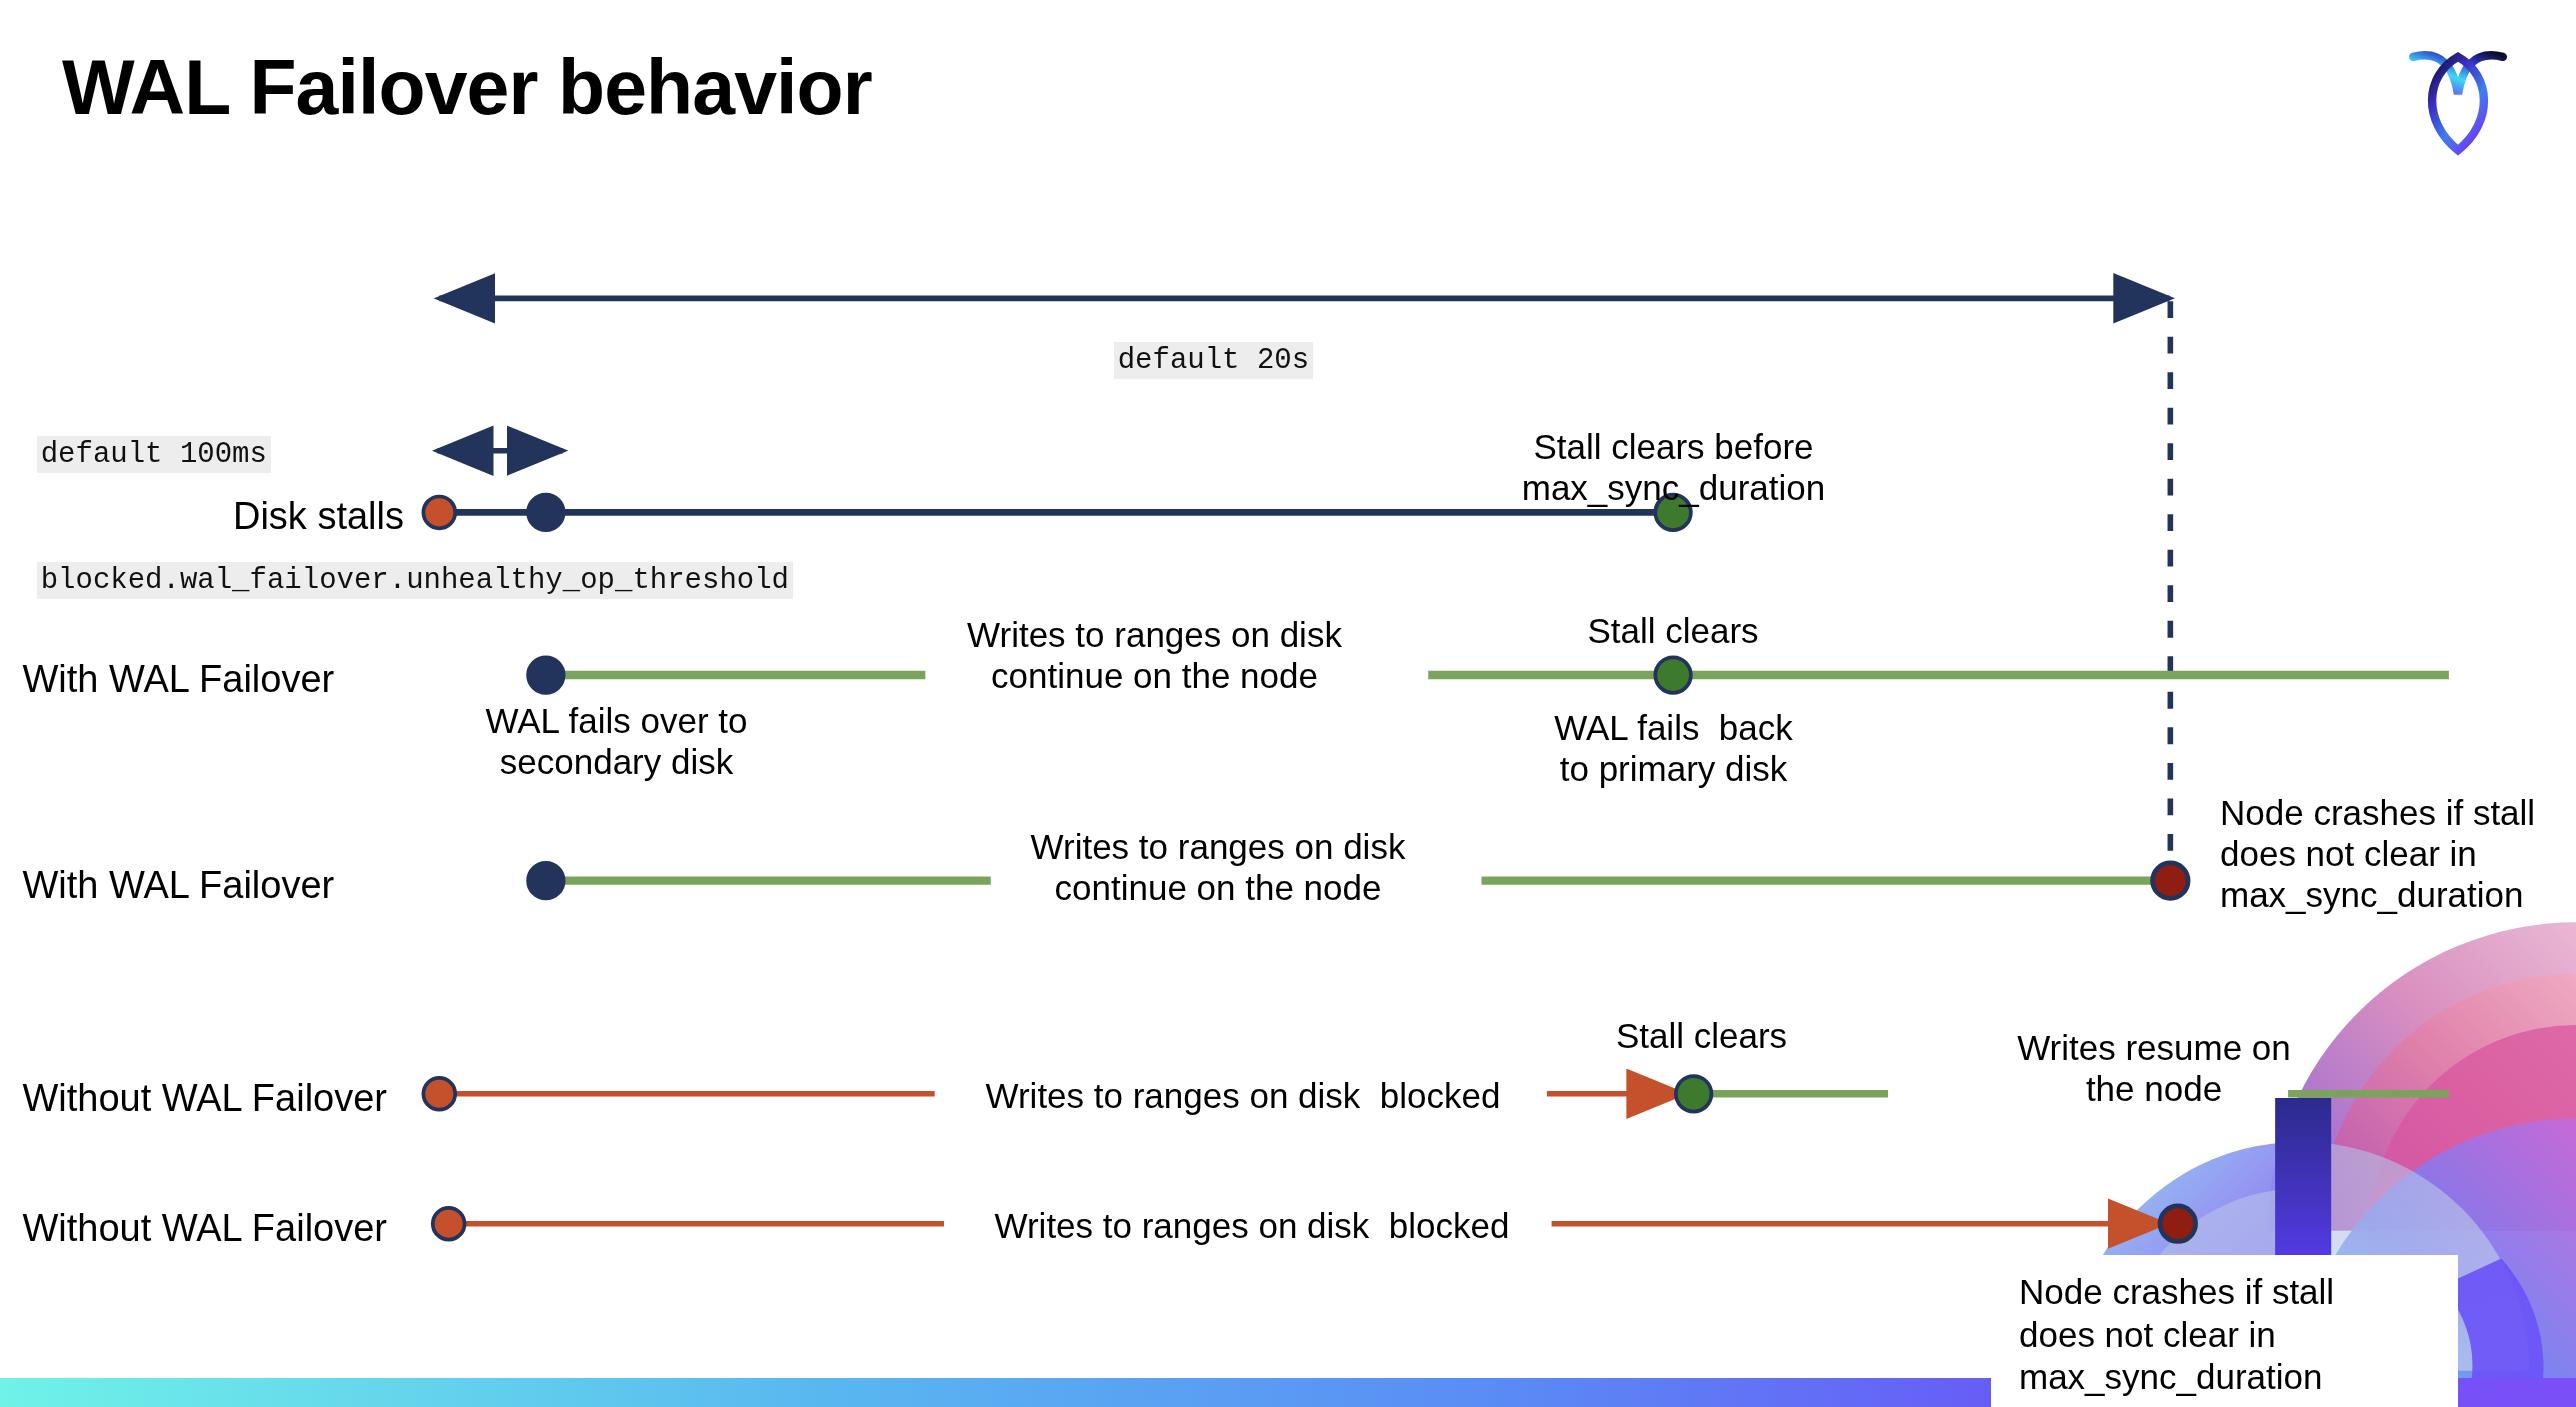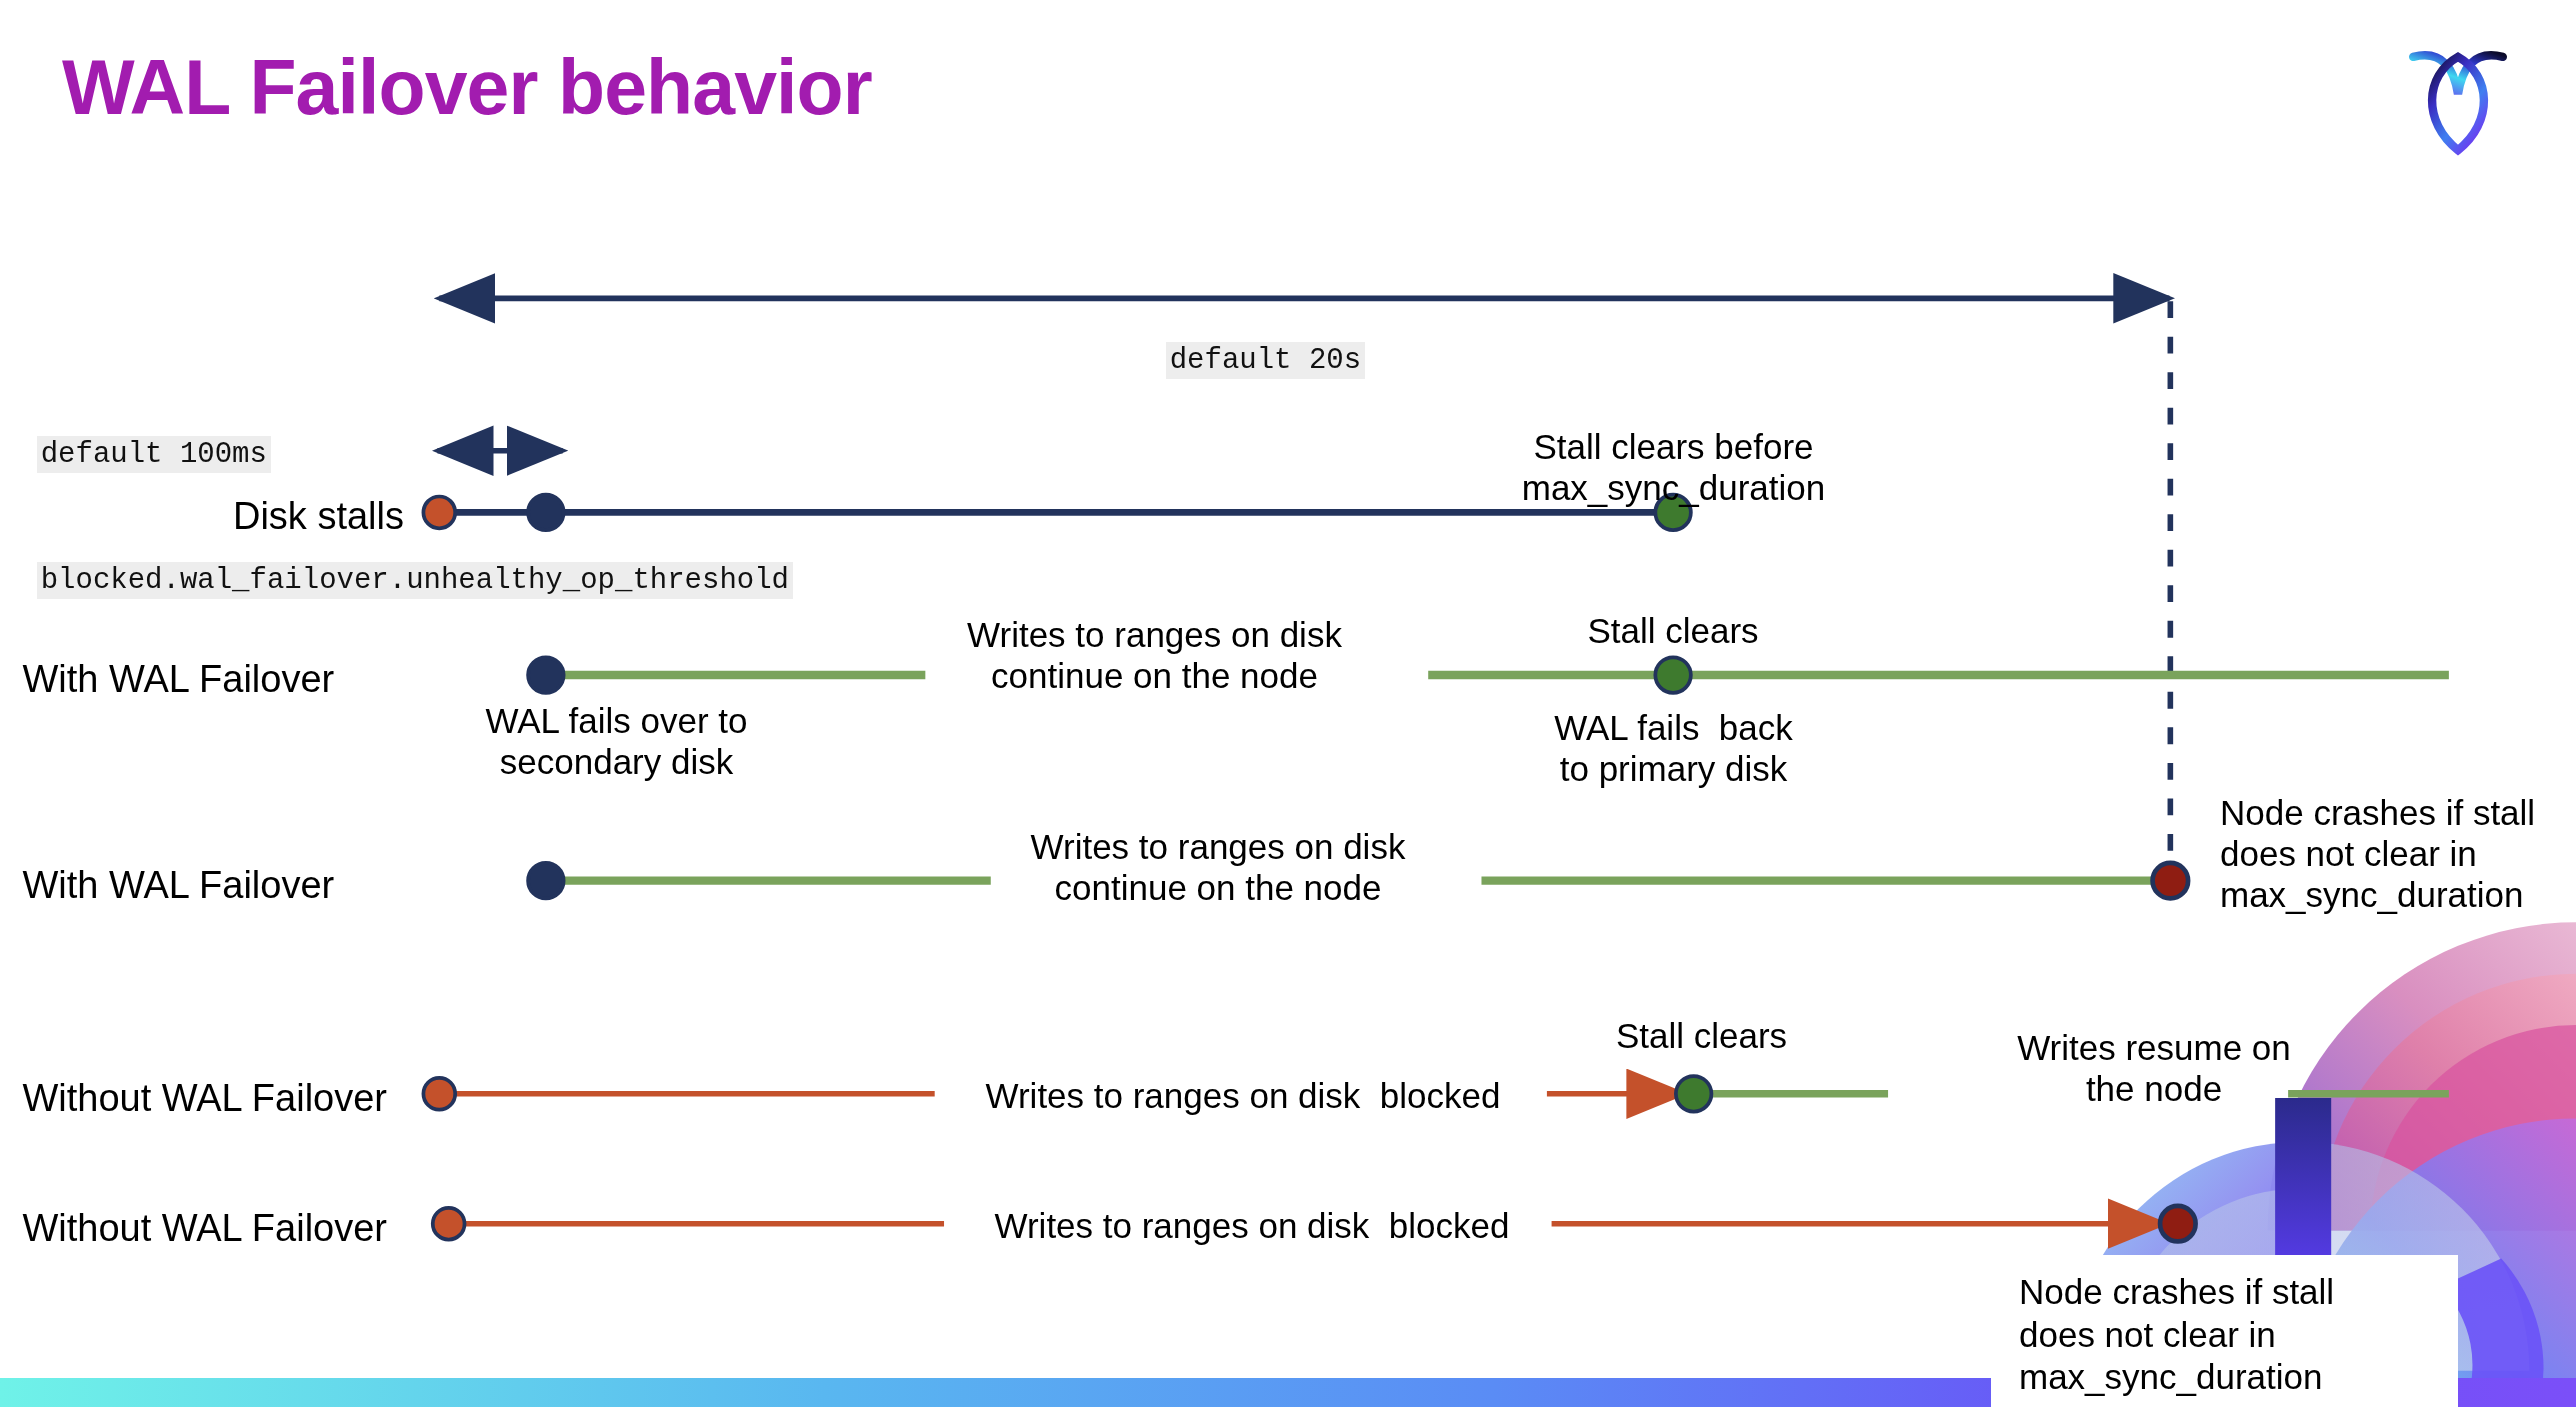--- a/index.html
+++ b/index.html
@@ -5,21 +5,21 @@
   html,body{margin:0;padding:0;background:#fff;}
   body{width:2576px;height:1408px;position:relative;overflow:hidden;
        font-family:"Liberation Sans",sans-serif;color:#000;}
 
   #slide{position:absolute;inset:0;background:#fff;}
 
   
   #title{
     position:absolute;left:62px;top:45px;
     font-size:77px;font-weight:bold;letter-spacing:-0.9px;
-    color:#a21caf;line-height:1.1;white-space:nowrap;
+    color:#000000;line-height:1.1;white-space:nowrap;
   }
 
   
   #logo{position:absolute;left:2402px;top:36px;width:112px;height:122px;}
 
   
   #deco{position:absolute;right:0;bottom:0;width:598px;height:523px;pointer-events:none;}
 
   
   #bottombar{
@@ -181,21 +181,21 @@
     </g>
 
     <g>
       <line x1="480" y1="1309" x2="1010" y2="1309" stroke="#c4512b" stroke-width="6"></line>
       <line x1="1660" y1="1309" x2="2315" y2="1309" stroke="#c4512b" stroke-width="6" marker-end="url(#orangeArrowEnd)"></line>
       <circle cx="480" cy="1309" r="17" fill="#c4512b" stroke="#22335c" stroke-width="4"></circle>
       <circle cx="2330" cy="1309" r="19" fill="#8f1d12" stroke="#22335c" stroke-width="5"></circle>
     </g>
   </svg>
 
-  <div class="mono" style="left:1166px;top:256px;text-align:left;">
+  <div class="mono" style="left:1114px;top:256px;text-align:left;">
     <div><span>default 20s</span></div>
   </div>
 
   <div class="mono" style="left:37px;top:350px;text-align:left;">
     <div><span>default 100ms</span></div>
     <div><span>blocked.wal_failover.unhealthy_op_threshold</span></div>
   </div>
 
   <div class="lbl row-label" style="left:221px;top:494px;width:183px;text-align:right;">Disk stalls</div>
 

